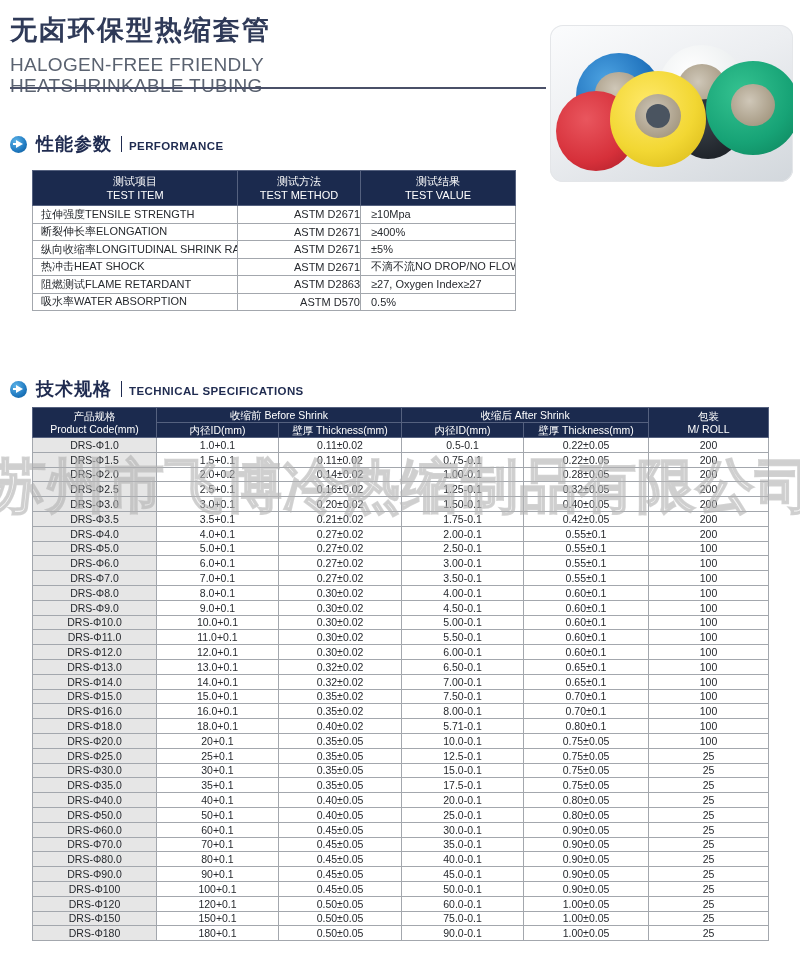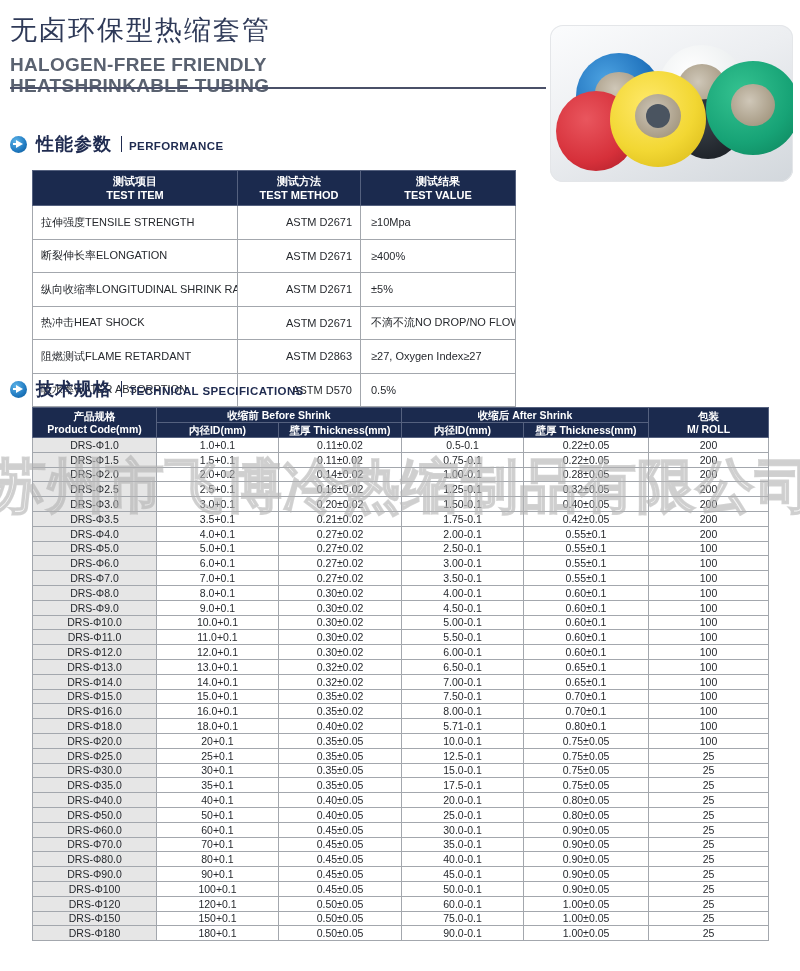--- a/index.html
+++ b/index.html
@@ -3,22 +3,22 @@
 <meta charset="utf-8">
 <style>
   html,body{margin:0;padding:0;}
   body{
     width:800px;height:971px;position:relative;background:#ffffff;
     font-family:"Liberation Sans", sans-serif;overflow:hidden;
     -webkit-font-smoothing:antialiased;
   }
   
   .page-header{position:absolute;top:12px;left:10px;width:540px;}
-  .title-cn{margin:0;font-size:27px;font-weight:normal;color:#2f3a58;letter-spacing:2px;}
-  .subtitle{margin-top:7px;font-size:19px;line-height:1.1;color:#5a6270;font-weight:700;letter-spacing:.3px;}
+  .title-cn{margin:0;font-size:27px;font-weight:bold;color:#2f3a58;letter-spacing:2px;}
+  .subtitle{margin-top:7px;font-size:19px;line-height:1.1;color:#5a6270;font-weight:400;letter-spacing:.3px;}
   .header-rule{position:absolute;top:87px;left:10px;width:536px;height:2px;background:#4a5068;}
 
   
   .product-card{
     position:absolute;top:25px;left:550px;width:243px;height:157px;border-radius:13px;
     background:linear-gradient(155deg,#fbfcfd 0%,#eceef1 45%,#d2d7dc 100%);
     box-shadow:inset 0 0 0 1px #e4e6e9;overflow:hidden;
   }
   .roll{position:absolute;border-radius:50%;}
   .roll .core{position:absolute;left:50%;top:47%;transform:translate(-50%,-50%);
@@ -44,27 +44,27 @@
     background:radial-gradient(circle at 35% 30%,#5cb3e8,#1f79c0 60%,#0d568f);}
   .sec-icon::after{content:"";position:absolute;left:6px;top:4.5px;width:0;height:0;
     border-left:7px solid #ffffff;border-top:4px solid transparent;border-bottom:4px solid transparent;}
   .sec-icon::before{content:"";position:absolute;left:3px;top:7.5px;width:5px;height:2px;background:#ffffff;}
   .sec-cn{font-size:18px;font-weight:bold;color:#1f2b50;margin-left:9px;letter-spacing:1px;}
   .sec-pipe{width:1px;height:16px;background:#1f2b50;margin:0 7px 0 9px;}
   .sec-en{font-size:11.5px;font-weight:bold;color:#1f2b50;letter-spacing:.4px;padding-top:3px;}
 
   
   table{border-collapse:collapse;table-layout:fixed;}
-  th{background:#1b2a4e;color:#ffffff;font-weight:bold;border:1px solid #55617f;}
+  th{background:#1b2a4e;color:#ffffff;font-weight:normal;border:1px solid #55617f;}
   td{background:#ffffff;color:#26292e;border:1px solid #a3a7ad;overflow:hidden;white-space:nowrap;}
 
   
   .perf-table{position:absolute;top:170px;left:32px;width:483px;border:1px solid #70757c;}
   .perf-table th{font-size:11px;line-height:14px;height:32px;}
-  .perf-table td{font-size:11px;height:16.5px;padding:8px;}
+  .perf-table td{font-size:11px;height:16.5px;padding:0;}
   .perf-table td.pc0{text-align:left;padding-left:8px;}
   .perf-table td.pc1{text-align:right;}
   .perf-table td.pc2{text-align:left;padding-left:10px;}
 
   
   .spec-table{position:absolute;top:407px;left:32px;width:736px;border:1px solid #70757c;padding-left:40px;}
   .spec-table th{font-size:10.5px;line-height:13px;height:14px;padding:0;}
   .spec-table td{font-size:10.5px;height:13.8px;padding:0;text-align:center;}
   .spec-table td.sc0{background:#e6e6e6;}
 

